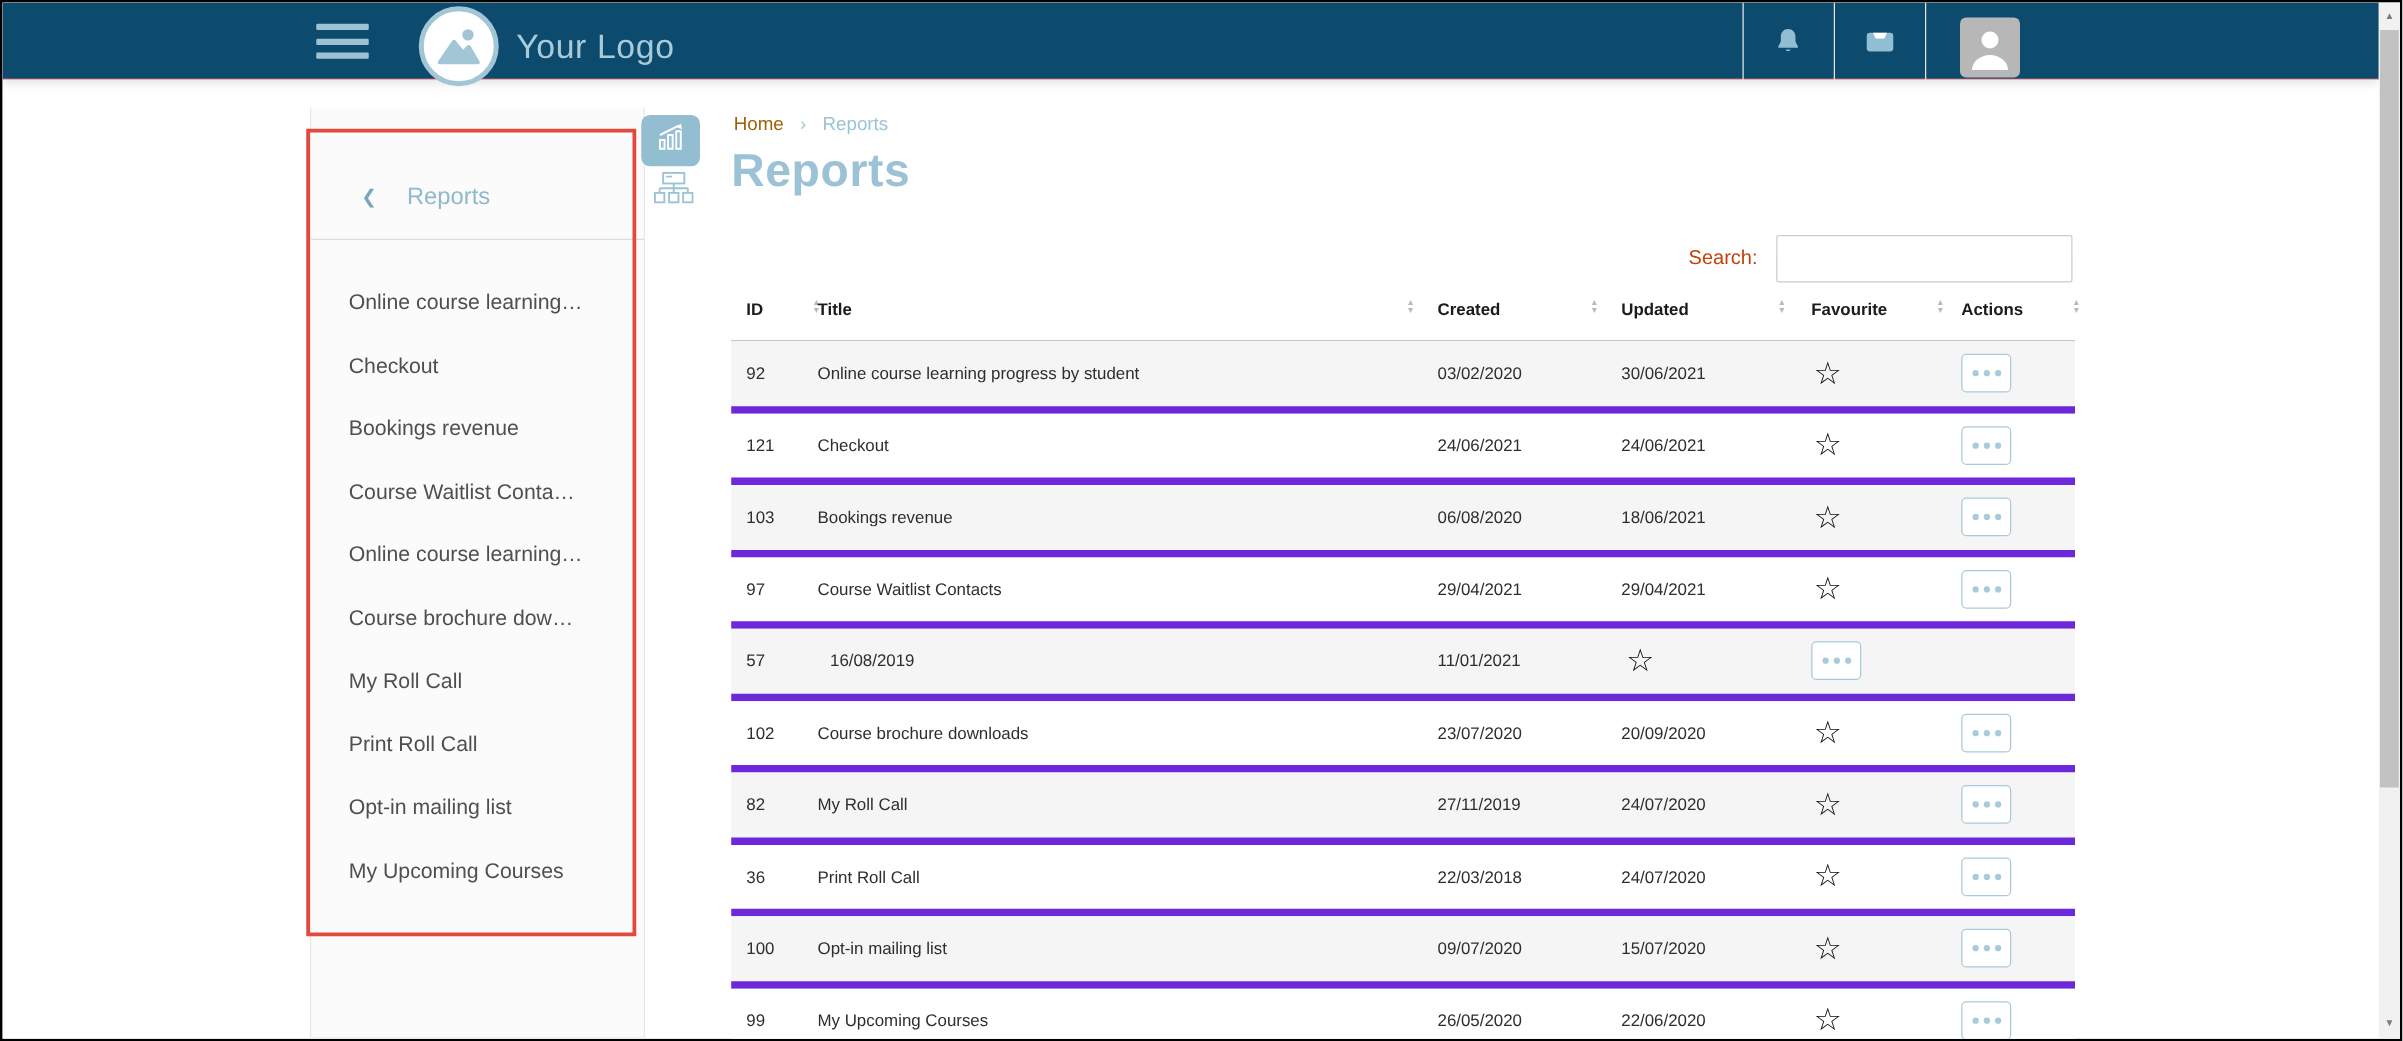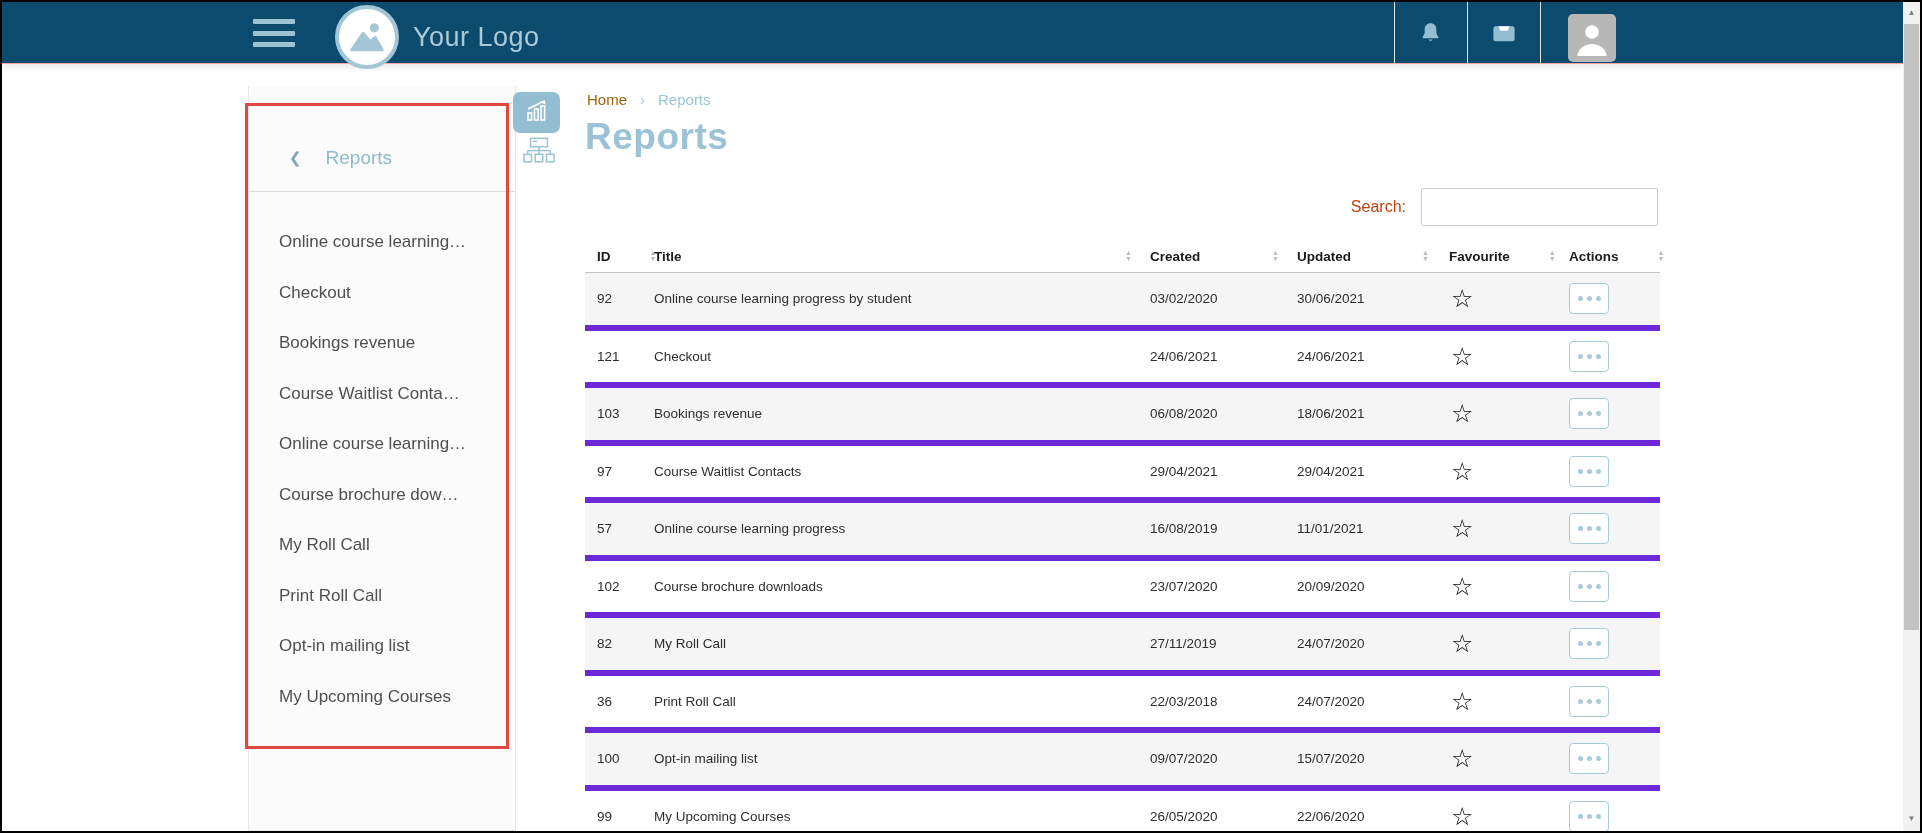--- a/index.html
+++ b/index.html
@@ -49,21 +49,21 @@
   .bc-current { color:#9cc3d6; }
   .page-title { position:absolute; top:30px; left:0; font-size:37px; font-weight:700; color:#9cc2d6; letter-spacing:0.5px; }
   .search-row { position:absolute; top:102px; right:2px; display:flex; align-items:center; }
   .search-label { color:#c2410c; font-size:16px; margin-right:15px; }
   .search-input { width:237px; height:38px; border:1px solid #ccc; border-radius:2px; background:#fff; font-size:15px; padding:0 8px; font-family:"Liberation Sans", sans-serif; }
 
   
   .table { position:absolute; top:154px; left:0; width:1075px; }
   .t-head, .t-row { display:grid; grid-template-columns:69px 486px 147px 150px 120px 103px; align-items:center; }
   .t-head { height:33px; border-bottom:1px solid #c4c4c4; }
-  .th { display:flex; align-items:center; justify-content:space-between; font-size:13.5px; font-weight:700; color:#1b1b1b; height:100%; cursor:pointer;gap:39px; }
+  .th { display:flex; justify-content:space-between; font-size:13.5px; font-weight:700; color:#1b1b1b; height:100%; cursor:pointer;gap:39px; }
   .th .lbl { white-space:nowrap; }
   .sort { display:flex; flex-direction:column; align-items:center; margin-right:8px; }
   .sort span { font-size:7px; line-height:6px; color:#b9b9b9; }
   .pl12 { padding-left:12px; } .pl10 { padding-left:10px; } .pl0 { padding-left:0; }
   .t-row { height:57.5px; border-bottom:6px solid #6d28d9; background:#fff; }
   .t-row.alt { background:#f5f5f5; }
   .td { font-size:13.5px; color:#2e2e2e; white-space:nowrap; overflow:hidden; }
   .star { font-size:25px; color:#0d0d0d; padding-left:14px; cursor:pointer; line-height:1; background:none; border:none; font-family:"DejaVu Sans", sans-serif; }
   .dots-btn { margin-left:12px; width:40px; height:31px; background:#fff; border:1px solid #a9cbd9; border-radius:4px; display:flex; align-items:center; justify-content:center; gap:4px; cursor:pointer; }
   .dots-btn i { width:5px; height:5px; border-radius:50%; background:#a9cbd9; }
@@ -280,21 +280,20 @@
               <div>
                 <button class="dots-btn">
                   <i></i>
                   <i></i>
                   <i></i>
                 </button>
               </div>
             </div>
             <div class="t-row alt">
               <div class="td pl12">57</div>
-              <div class="td pl0">Online course learning progress</div>
               <div class="td pl10">16/08/2019</div>
               <div class="td pl10">11/01/2021</div>
               <div><button class="star">☆</button></div>
               <div>
                 <button class="dots-btn">
                   <i></i>
                   <i></i>
                   <i></i>
                 </button>
               </div>

